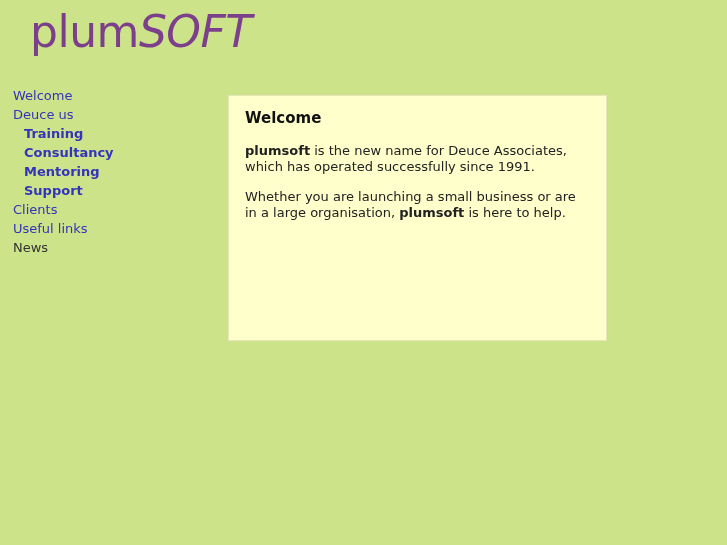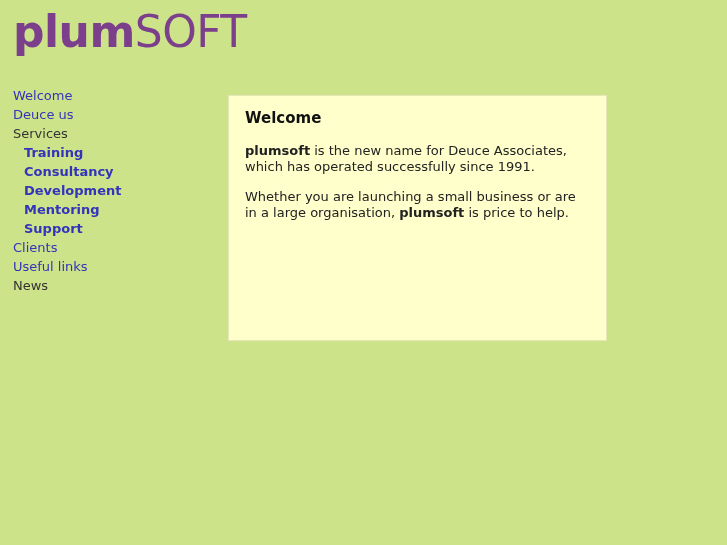--- a/index.html
+++ b/index.html
@@ -24,26 +24,28 @@
   }
   #logo {
     font-size: 44px;
     line-height: 1;
     letter-spacing: -0.5px;
     white-space: nowrap;
     color: #7b3f8c;
     user-select: none;
   }
   #logo .logo-plum {
-    font-weight: bold;
+    font-weight: normal;
     color: #7b3f8c;
+    margin-left: 17px;
   }
   #logo .logo-soft {
     font-weight: normal;
     color: #7b3f8c;
+    font-style: italic;
   }
 
   
   #sidebar {
     position: absolute;
     left: 13px;
     top: 86px;
     width: 200px;
   }
   .nav-item {
@@ -97,30 +99,28 @@
 
 <div id="site-header">
   <div id="logo">
     <span class="logo-plum">plum</span><span class="logo-soft">SOFT</span>
   </div>
 </div>
 
 <nav id="sidebar">
     <a class="nav-item" href="#">Welcome</a>
     <a class="nav-item" href="#">Deuce us</a>
-    <span class="nav-item plain">Services</span>
     <a class="nav-item sub" href="#">Training</a>
     <a class="nav-item sub" href="#">Consultancy</a>
-    <a class="nav-item sub" href="#">Development</a>
     <a class="nav-item sub" href="#">Mentoring</a>
     <a class="nav-item sub" href="#">Support</a>
     <a class="nav-item" href="#">Clients</a>
     <a class="nav-item" href="#">Useful links</a>
     <span class="nav-item plain">News</span>
   </nav>
 
 <div id="content-panel">
   <h1 id="content-title">Welcome</h1>
   <div id="content-body">
       <p class="content-para"><b>plumsoft</b><span> is the new name for Deuce Associates, which has operated successfully since 1991.</span></p>
-      <p class="content-para"><span>Whether you are launching a small business or are in a large organisation, </span><b>plumsoft</b><span> is price to help.</span></p>
+      <p class="content-para"><span>Whether you are launching a small business or are in a large organisation, </span><b>plumsoft</b><span> is here to help.</span></p>
     </div>
 </div>
 
 </body></html>

